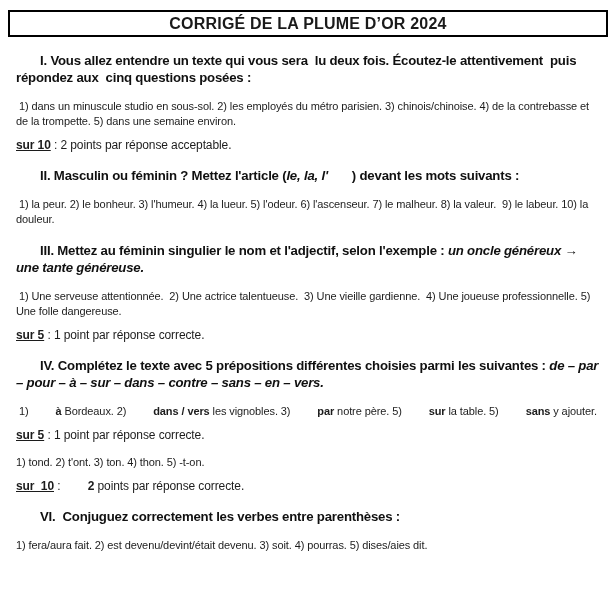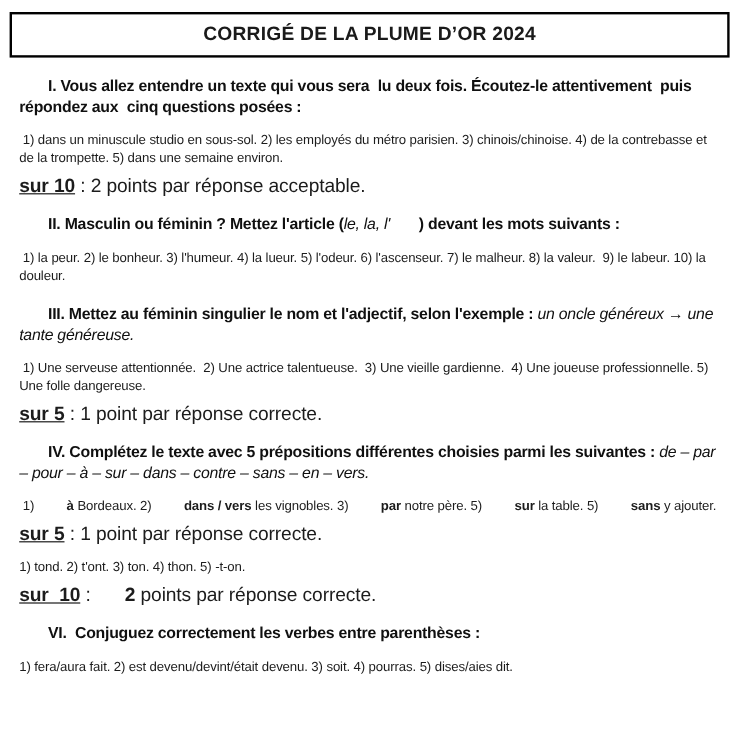--- a/index.html
+++ b/index.html
@@ -8,21 +8,21 @@
     height: 616px;
     box-sizing: border-box;
     padding: 10px 8px 0;
     background: #ffffff;
     color: #151515;
     font-family: "Liberation Sans", "DejaVu Sans", sans-serif;
     overflow: hidden;
   }
   .title-box {
     border: 2px solid #000;
-    height: 38px;
+    height: 27px;
     box-sizing: border-box;
     display: flex;
     align-items: center;
     justify-content: center;
     background: #fff;
   }
   .title {
     margin: 0;
     font-size: 16px;
     font-weight: 700;
@@ -44,33 +44,33 @@
     margin: 13px 0 0;
     font-size: 11px;
     line-height: 15px;
     letter-spacing: -0.1px;
     white-space: pre-wrap;
     color: #1c1c1c;
   }
   .sec4 .answers { white-space: pre; }
   .score {
     margin: 9px 0 0;
-    font-size: 16px;
+    font-size: 12px;
     line-height: 14px;
     letter-spacing: -0.1px;
     white-space: pre-wrap;
     color: #1c1c1c;
   }
   .score-label {
     font-weight: 700;
     text-decoration: underline;
     white-space: pre;
   }
   .b  { font-weight: 700; margin-left: 24px; }
-  .bi { font-weight: 400; font-style: italic; }
+  .bi { font-weight: 700; font-style: italic; }
   .n  { }
 </style>
 </head>
 <body>
 
 <header class="title-box">
   <h1 class="title">CORRIGÉ DE LA PLUME D’OR 2024</h1>
 </header>
 
 <main class="content">

